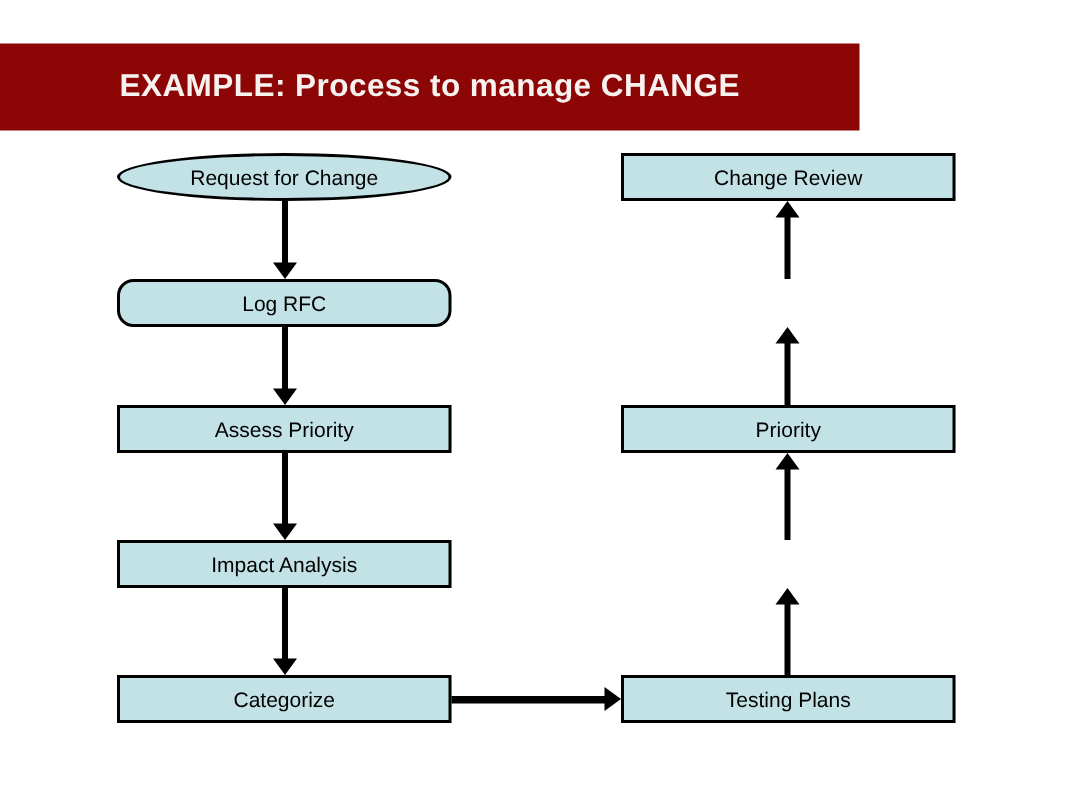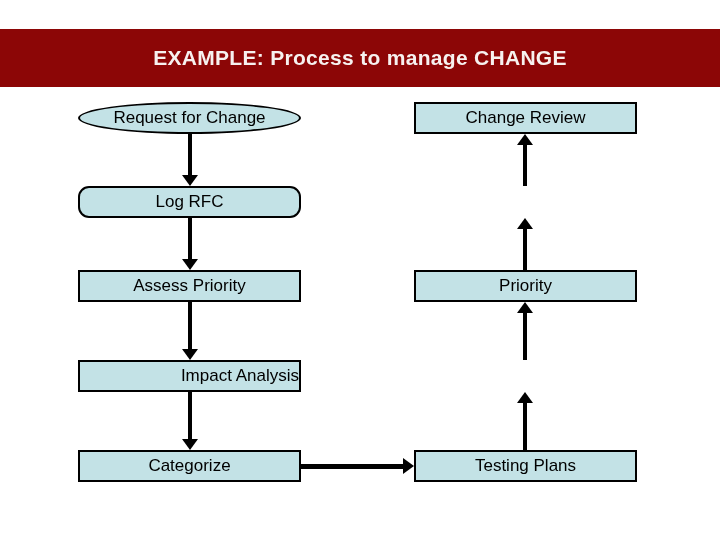--- a/index.html
+++ b/index.html
@@ -10,49 +10,49 @@
     overflow: hidden;
   }
   .slide {
     position: relative;
     width: 720px; height: 540px;
     background: #ffffff;
   }
   .banner {
     position: absolute;
     left: 0; top: 29px;
-    width: 720px; height: 58px;
+    width: 573px; height: 58px;
     background: #8c0606;
     display: flex; align-items: center; justify-content: center;
   }
   .banner-title {
     color: #f7f1ef;
     font-size: 21px;
     font-weight: bold;
     letter-spacing: 0.3px;
     white-space: nowrap;
   }
   .node {
     position: absolute;
     width: 223px; height: 32px;
     background: #c3e2e6;
     border: 2px solid #000000;
     box-sizing: border-box;
     display: flex; align-items: center; justify-content: center;
-    font-size: 17px;
+    font-size: 14px;
     color: #000000;
     white-space: nowrap;
   }
   .node.oval { border-radius: 50%; }
   .col-left  { left: 78px; }
   .col-right { left: 414px; }
   .r1 { top: 102px; }
   .r2 { top: 186px; border-radius: 11px; }
   .r3 { top: 270px; }
-  .r4 { top: 360px; justify-content: flex-end; }
+  .r4 { top: 360px; }
   .r5 { top: 450px; }
 
   
   .varrow { position: absolute; width: 16px; }
   .varrow .shaft {
     position: absolute; left: 6px; width: 4px; background: #000000;
   }
   .varrow.down .shaft { top: 0; bottom: 10px; }
   .varrow.up   .shaft { bottom: 0; top: 10px; }
   .varrow .head {

